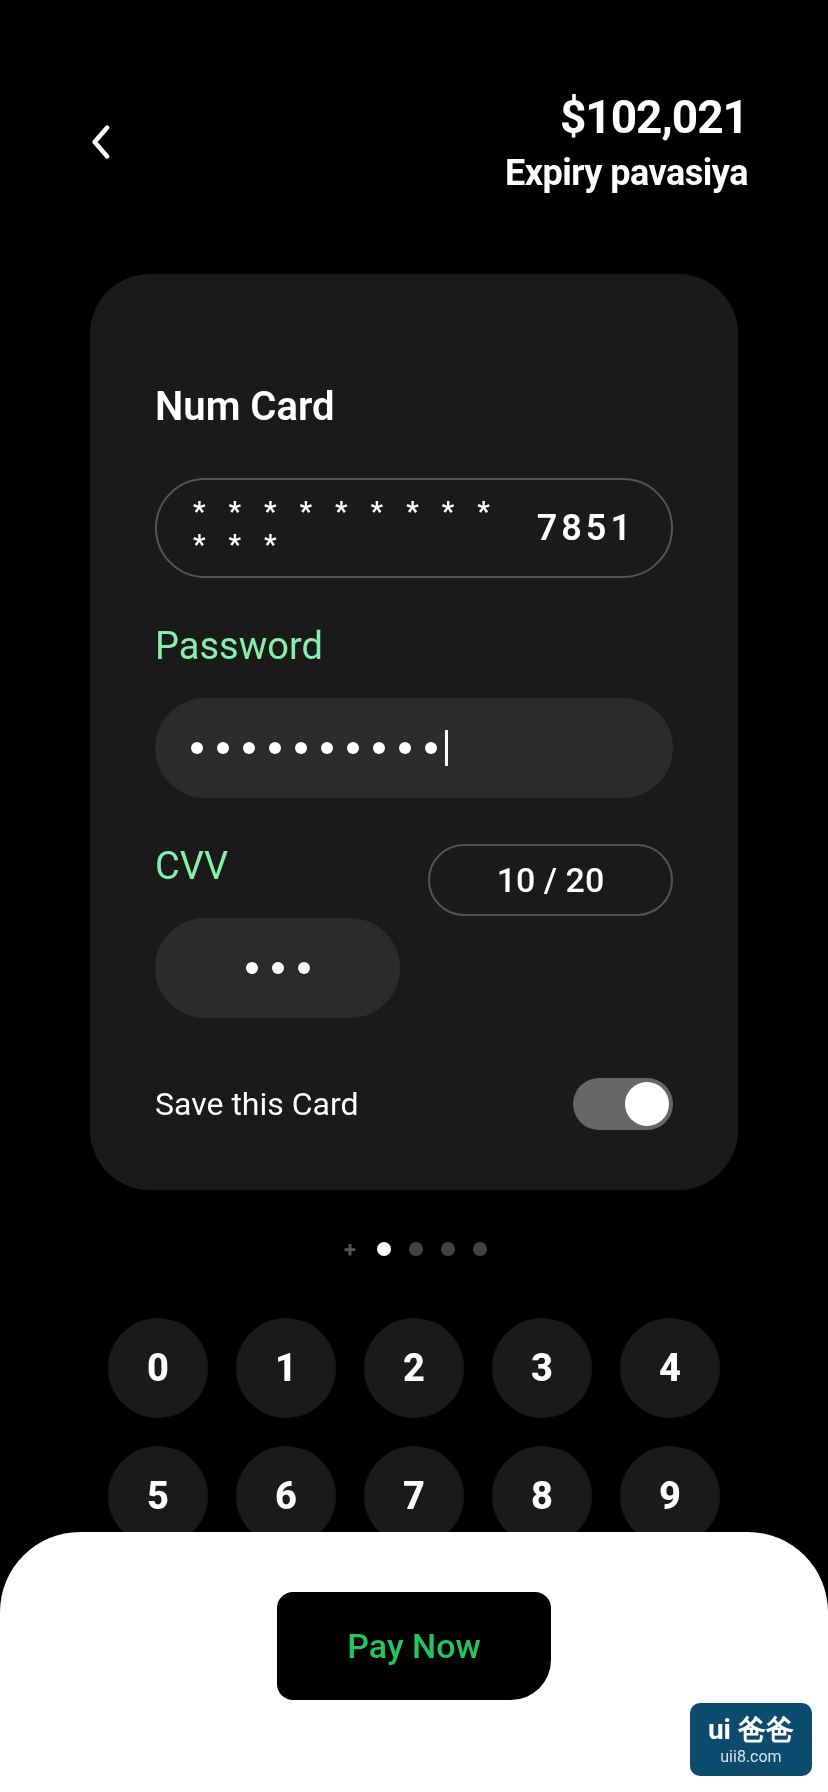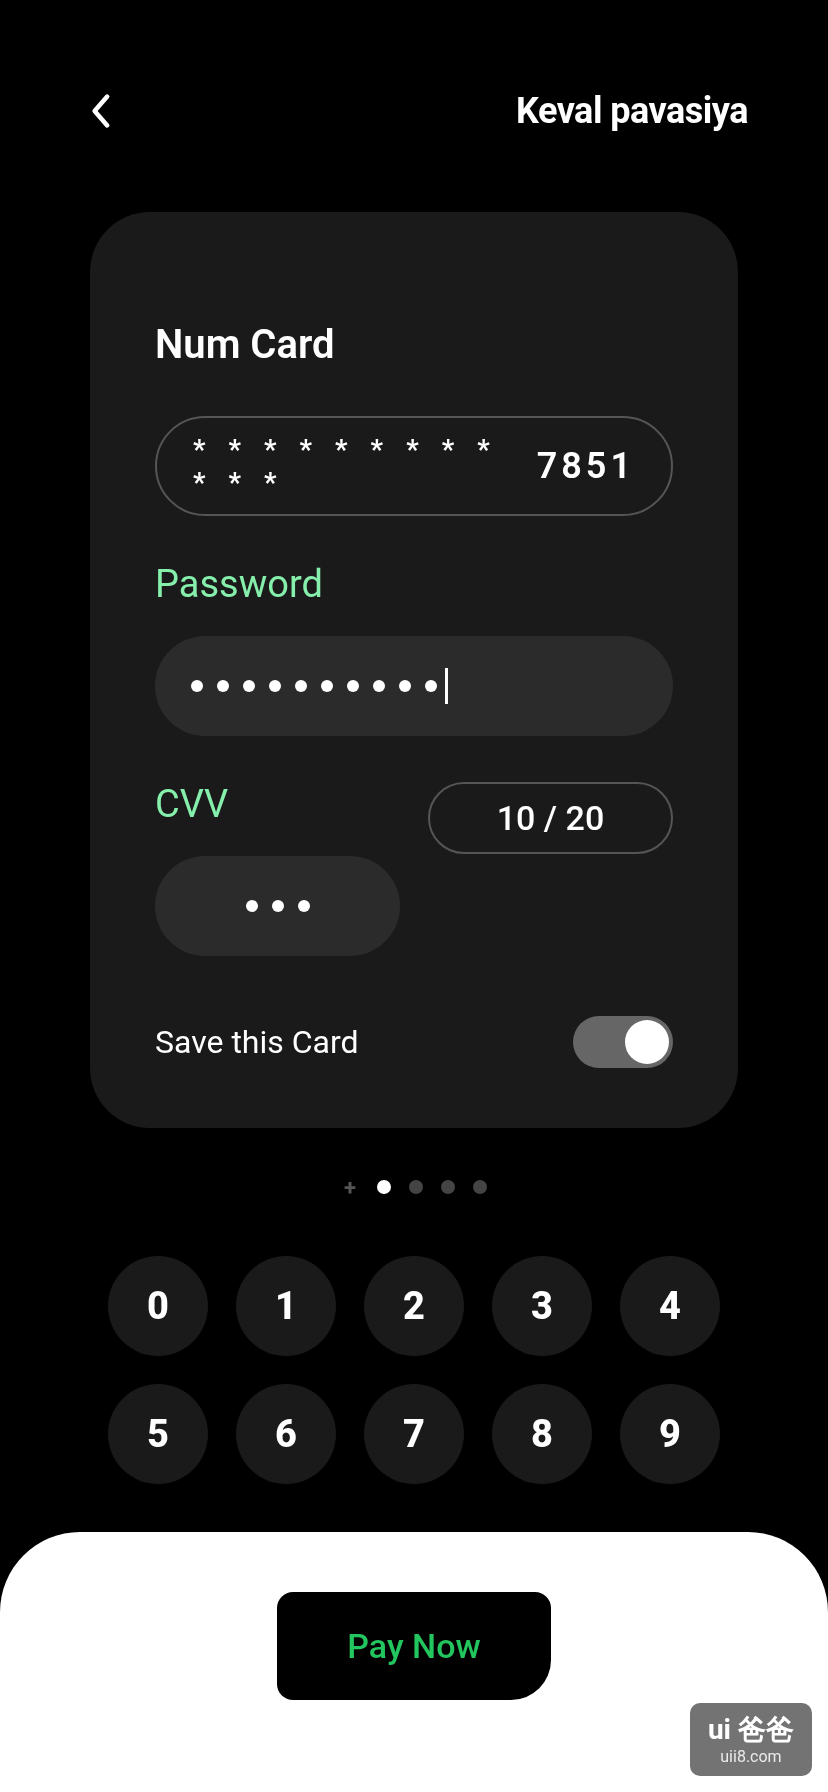--- a/index.html
+++ b/index.html
@@ -233,21 +233,21 @@
       font-weight: 500;
       padding: 34px 70px;
       border-radius: 16px 16px 40px 16px;
       cursor: pointer;
       border: none;
     }
     .watermark {
       position: absolute;
       bottom: 16px;
       right: 16px;
-      background: #737373;
+      background: #0c4a6e;
       color: #fff;
       font-size: 22px;
       padding: 10px 18px;
       border-radius: 10px;
       display: flex;
       flex-direction: column;
       align-items: center;
       line-height: 1.2;
     }
     .watermark .wm-top {
@@ -262,21 +262,22 @@
 </head>
 <body>
 
 <div class="header">
   <div class="back-btn">
     <svg viewBox="0 0 24 40">
       <path d="M20 4 L6 20 L20 36" stroke="#fff" stroke-width="5" fill="none" stroke-linecap="round" stroke-linejoin="round"></path>
     </svg>
   </div>
   <div class="header-right">
-    <div class="username">Keval pavasiya</div>
+    <div class="amount">$102,021</div>
+    <div class="username">Expiry pavasiya</div>
   </div>
 </div>
 
 <div class="card">
   <div class="card-title">Num Card</div>
   <div class="num-card-field">
     <span class="stars">* * * *   * * * *   * * * *</span>
     <span>7851</span>
   </div>
 

